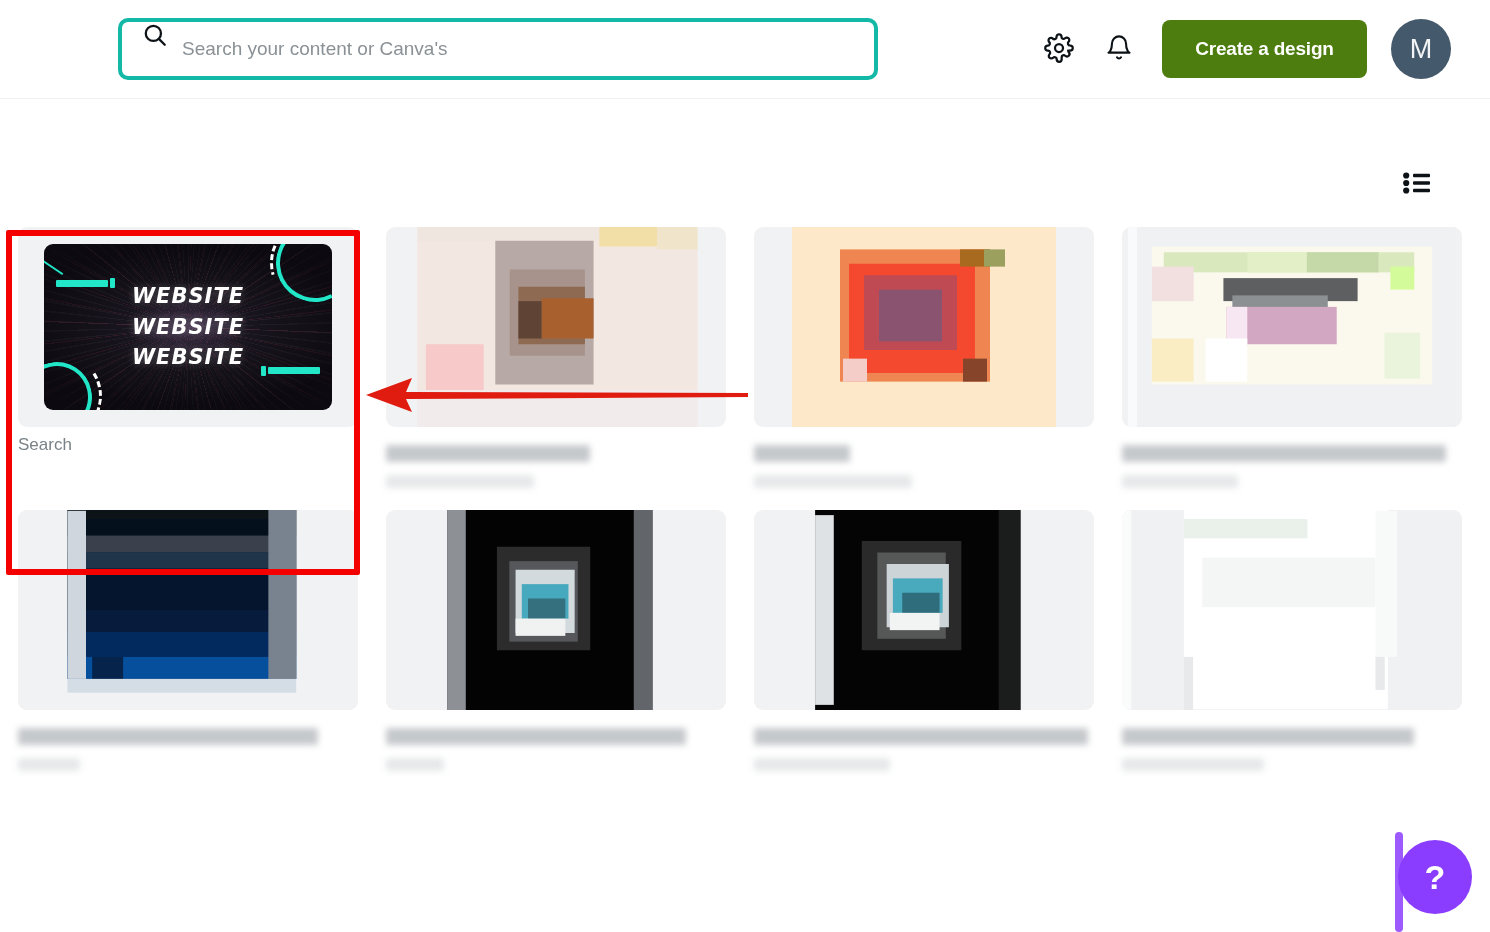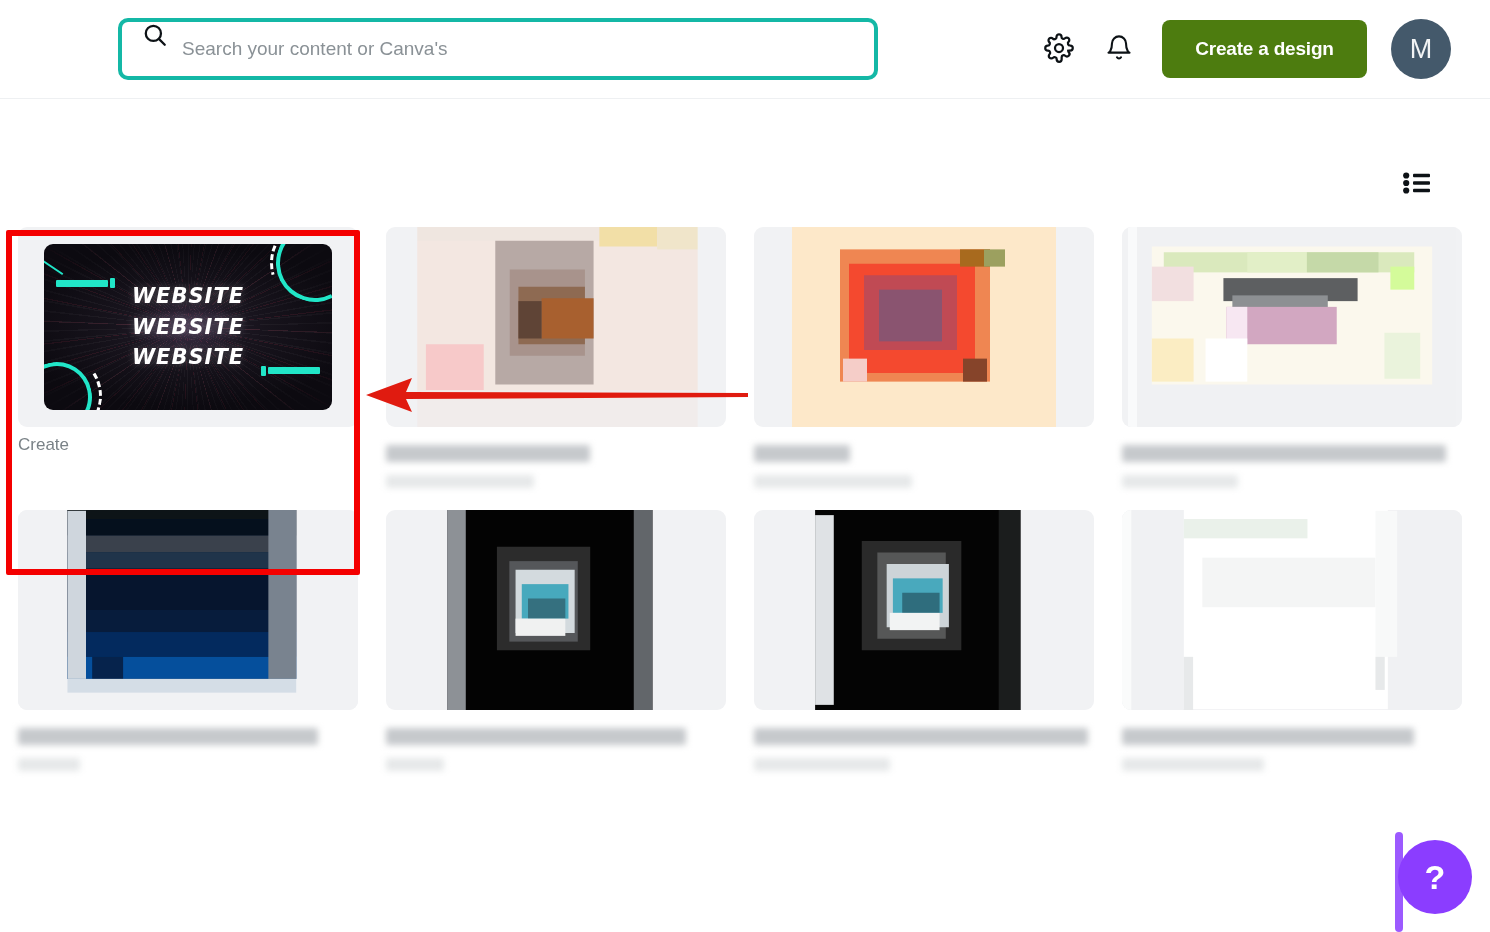--- a/index.html
+++ b/index.html
@@ -290,21 +290,21 @@
           <div class="tick br"></div>
           <div class="tick br-dot"></div>
 
           <div class="wbi-text">
             <div>WEBSITE</div>
             <div>WEBSITE</div>
             <div>WEBSITE</div>
           </div>
         </div>
       </div>
-      <div class="card-sub">Create</div>
+      <div class="card-sub">Search</div>
     </div>
 
     <div class="card">
       <div class="thumb-frame">
         <svg class="pix" width="318" height="230" viewBox="0 0 11 8" preserveAspectRatio="none">
           <rect width="11" height="8" fill="#f3e7e1"></rect>
           <rect x="0" y="0" width="11" height="1" fill="#efe6e0"></rect>
           <rect x="7" y="0" width="2" height="1.2" fill="#f2dfa7"></rect>
           <rect x="9" y="0.4" width="2" height="0.9" fill="#f0e5ca"></rect>
           <rect x="3.4" y="1" width="3.4" height="5" fill="#b7a9a5"></rect>

